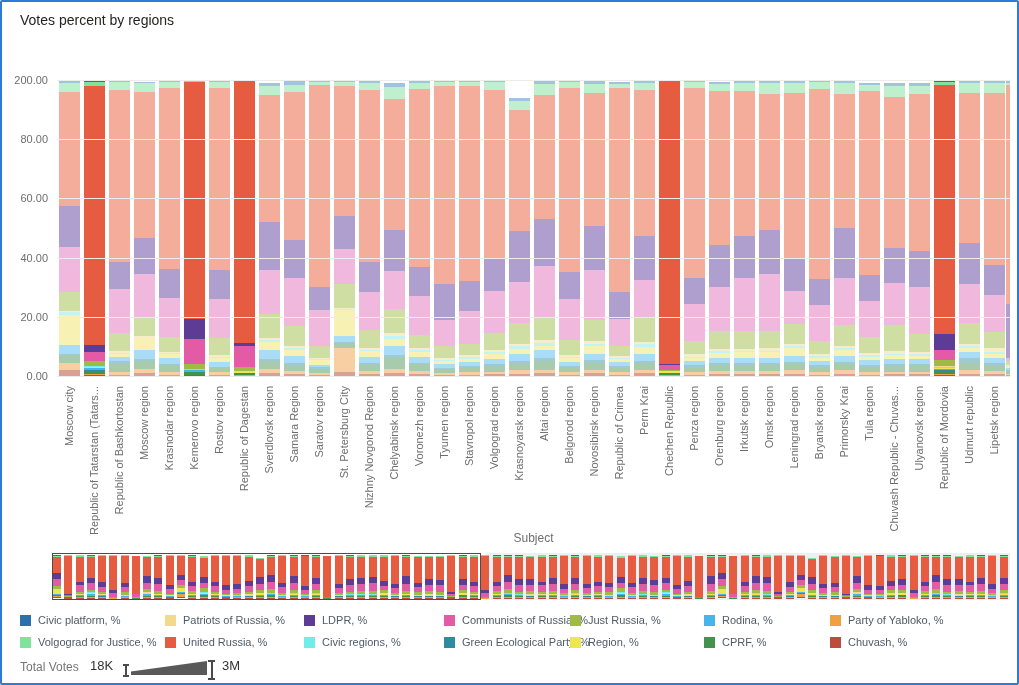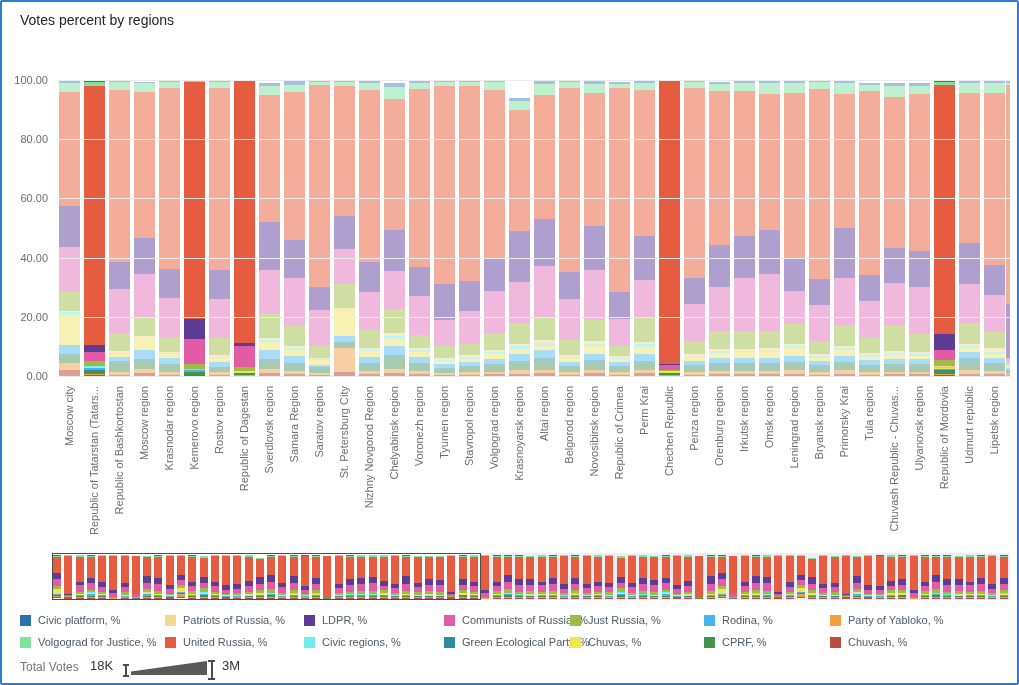--- a/index.html
+++ b/index.html
@@ -31,21 +31,21 @@
   .wedge{position:absolute;left:129px;top:659px;width:76px;height:14px;background:#595959;
          clip-path:polygon(0 75%,100% 0,100% 100%,0 100%);}
 </style>
 </head>
 <body>
 
 <div class="frame">
   <div class="title">Votes percent by regions</div>
 
   <div id="yaxis">
-      <div class="ytick" style="top: 72px;">100.00</div>
+      <div class="ytick" style="top: 72px;">200.00</div>
       <div class="ytick" style="top: 131.2px;">80.00</div>
       <div class="ytick" style="top: 190.4px;">60.00</div>
       <div class="ytick" style="top: 249.6px;">40.00</div>
       <div class="ytick" style="top: 308.8px;">20.00</div>
       <div class="ytick" style="top: 368px;">0.00</div>
     </div>
   <div class="baseline"></div>
 
   <div class="plot" id="plot">
       <div class="bar" title="Moscow city" style="left: 2px;">
@@ -707,20 +707,21 @@
       <div class="xl" style="left: 786px; top: 384px;">Leningrad region</div>
       <div class="xl" style="left: 811px; top: 384px;">Bryansk region</div>
       <div class="xl" style="left: 836px; top: 384px;">Primorsky Krai</div>
       <div class="xl" style="left: 861px; top: 384px;">Tula region</div>
       <div class="xl" style="left: 886px; top: 384px;">Chuvash Republic - Chuvas...</div>
       <div class="xl" style="left: 911px; top: 384px;">Ulyanovsk region</div>
       <div class="xl" style="left: 936px; top: 384px;">Republic of Mordovia</div>
       <div class="xl" style="left: 961px; top: 384px;">Udmurt republic</div>
       <div class="xl" style="left: 986px; top: 384px;">Lipetsk region</div>
     </div>
+  <div class="subject">Subject</div>
 
   <div class="minimap" id="minimap">
     <div class="mm-bg"></div>
     <div id="mmbars">
         <div class="mm-bar" style="left: 1px;">
           <div class="seg" style="height: 2%; background: rgb(189, 76, 63);"></div>
           <div class="seg" style="height: 2.5%; background: rgb(240, 161, 63);"></div>
           <div class="seg" style="height: 2.5%; background: rgb(68, 147, 77);"></div>
           <div class="seg" style="height: 0.5%; background: rgb(47, 139, 160);"></div>
           <div class="seg" style="height: 3%; background: rgb(69, 181, 236);"></div>
@@ -2070,21 +2071,21 @@
       <div class="lg-item" style="left: 302px; top: 634px;">
         <div class="lg-sw" style="background: rgb(111, 237, 232);"></div>
         <div>Civic regions, %</div>
       </div>
       <div class="lg-item" style="left: 442px; top: 634px;">
         <div class="lg-sw" style="background: rgb(47, 139, 160);"></div>
         <div>Green Ecological Party, %</div>
       </div>
       <div class="lg-item" style="left: 568px; top: 634px;">
         <div class="lg-sw" style="background: rgb(239, 229, 78);"></div>
-        <div>Chuvas, %</div>
+        <div>Region, %</div>
       </div>
       <div class="lg-item" style="left: 702px; top: 634px;">
         <div class="lg-sw" style="background: rgb(68, 147, 77);"></div>
         <div>CPRF, %</div>
       </div>
       <div class="lg-item" style="left: 828px; top: 634px;">
         <div class="lg-sw" style="background: rgb(189, 76, 63);"></div>
         <div>Chuvash, %</div>
       </div>
     </div>

